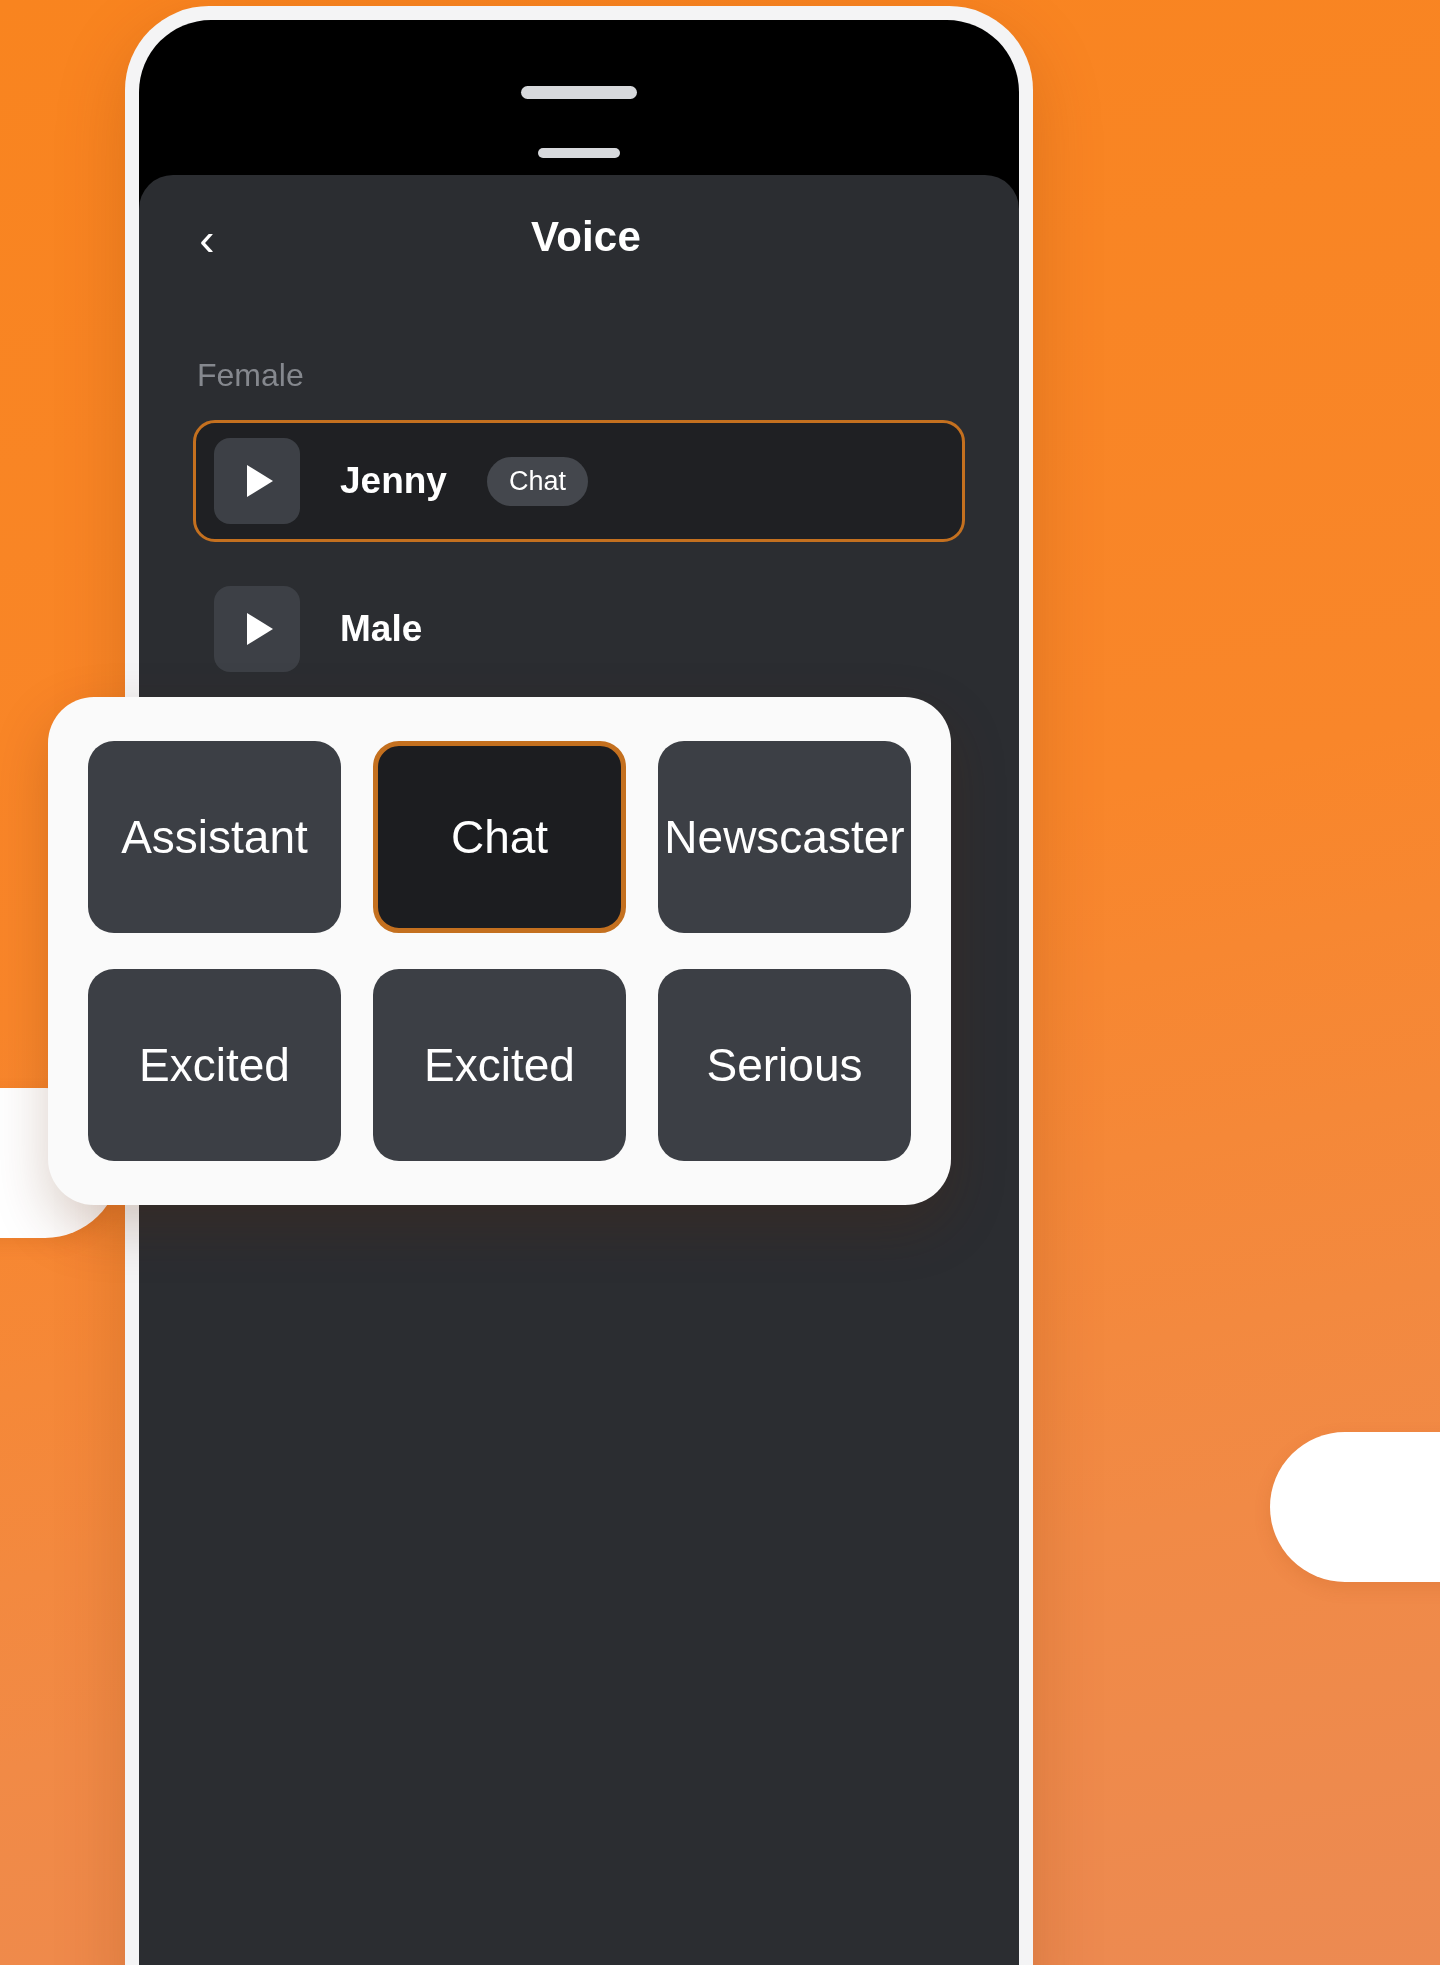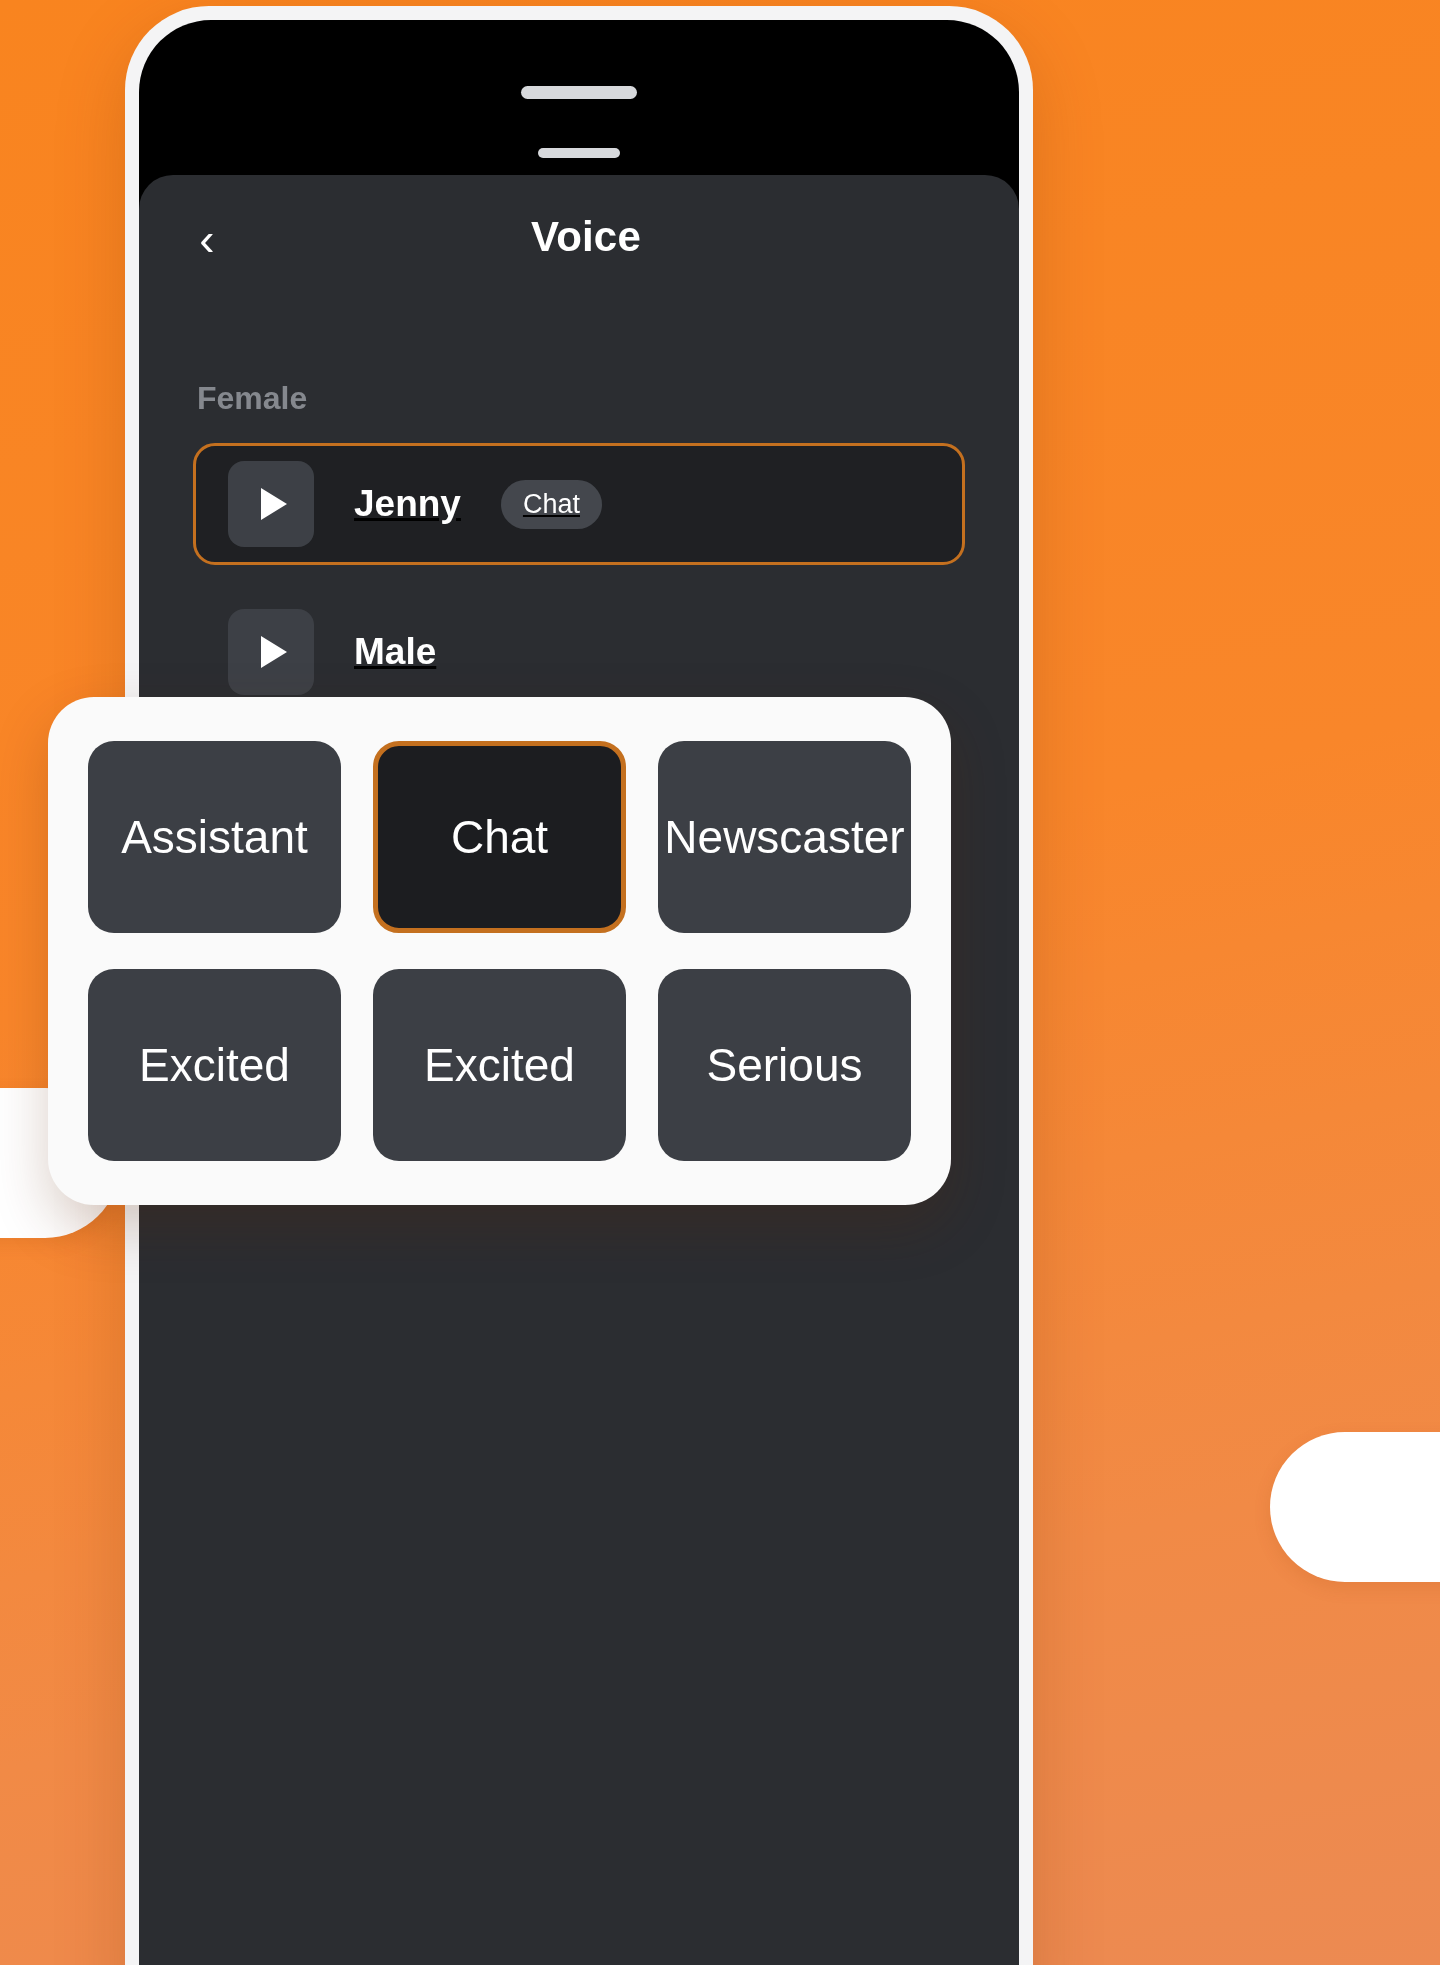--- a/index.html
+++ b/index.html
@@ -118,35 +118,34 @@
     padding-left: 14px;
   }
 
   
   #list {
     padding: 0 54px;
   }
   .section-label {
     color: #85888E;
     font-size: 32px;
-    font-weight: 700;
-    margin: 65px 0 26px 4px;
+    font-weight: 400;
+    margin: 42px 0 26px 4px;
   }
   .voice-row {
     display: flex;
     align-items: center;
     gap: 40px;
     height: 122px;
     border-radius: 22px;
-    padding: 0 32px;
+    padding: 0 18px;
     margin-bottom: 26px;
     border: 3px solid transparent;
     background: transparent;
     cursor: pointer;
-    text-decoration: underline;
   }
   .voice-row.selected {
     border-color: #C4701F;
     background: #1F2023;
   }
   .play-tile {
     flex: 0 0 auto;
     width: 86px; height: 86px;
     background: #3D4046;
     border-radius: 16px;

